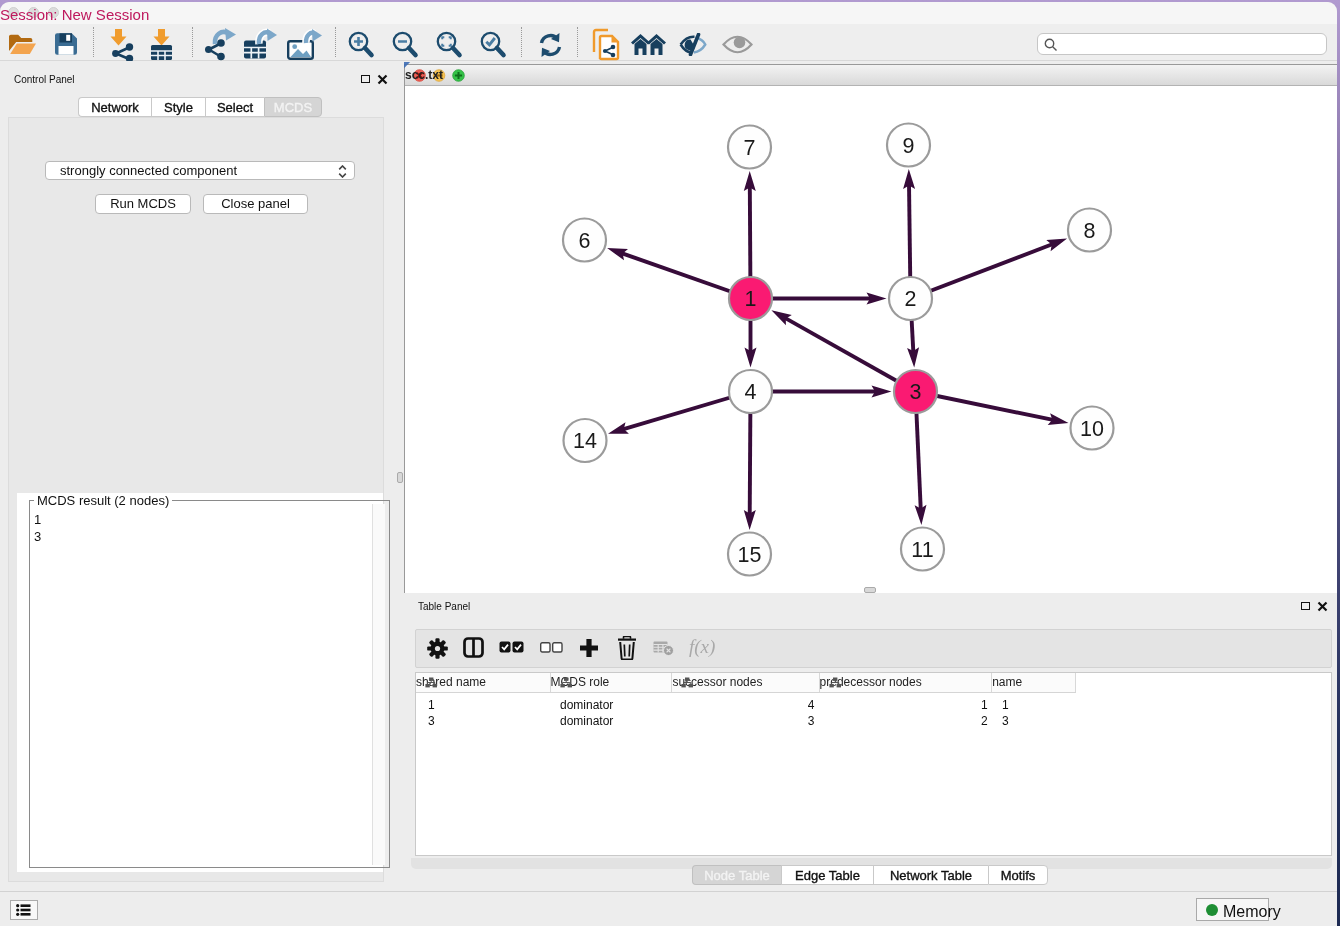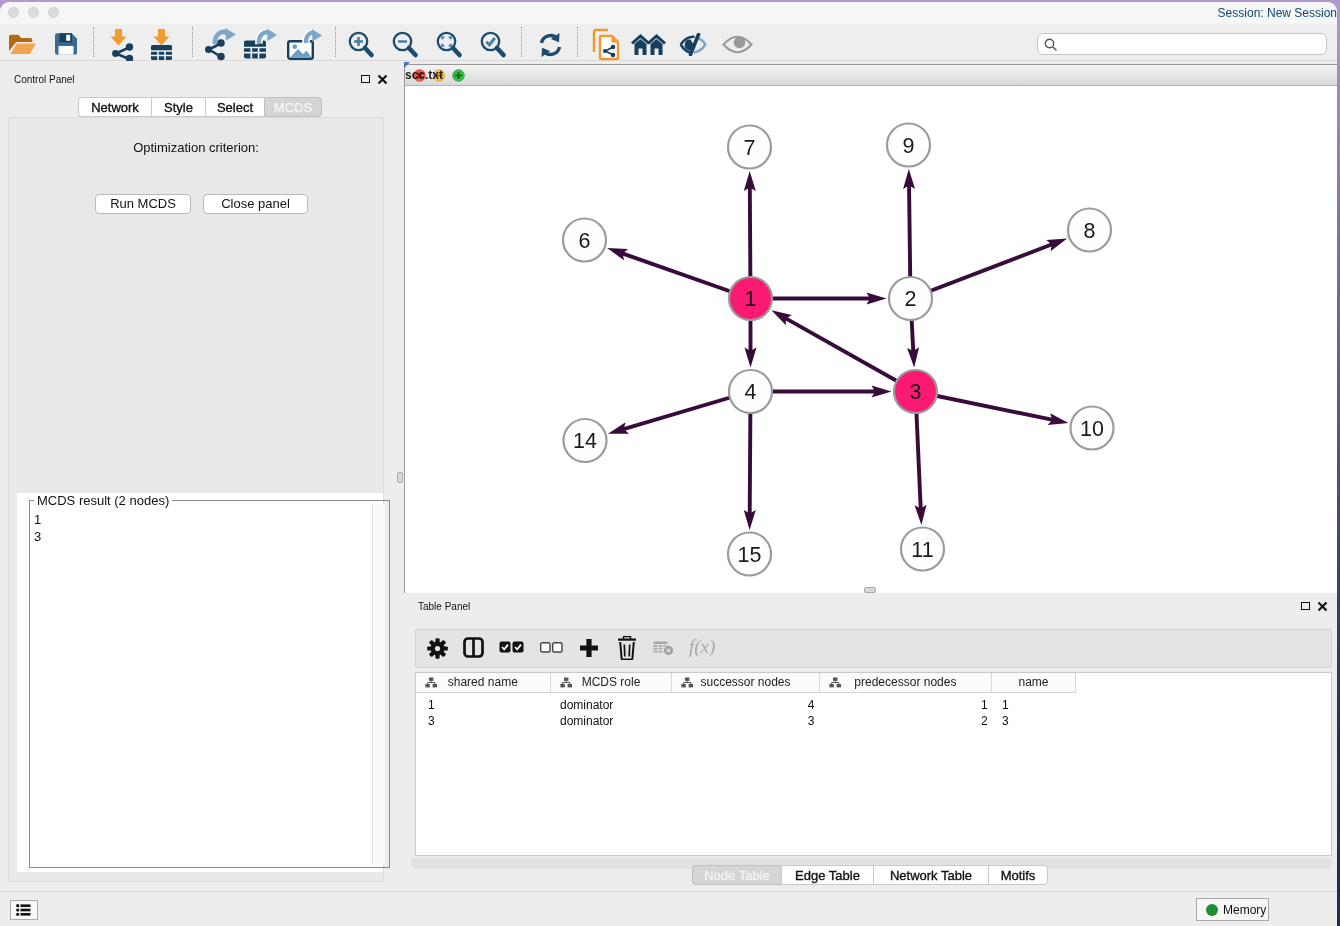--- a/index.html
+++ b/index.html
@@ -9,22 +9,22 @@
   background:#ededed; border-radius:9px 9px 0 0; }
 .abs { position:absolute; }
 .hico { position:absolute; left:9px; top:4px; }
 .grip { position:absolute; background:#d8d8d8; border:1px solid #aaa; border-radius:2px; }
 
 
 #titlebar { position:absolute; left:0; top:0; width:1337px; height:23px;
   background:#f6f6f6; border-radius:10px 10px 0 0; border-bottom:1px solid #e3e3e3;}
 .tl { position:absolute; top:5px; width:11px; height:11px; border-radius:50%;
   background:#dcdcdc; border:1px solid #cfcfcf; }
-#wtitle { position:absolute; top:4px; left:0; width:1337px; text-align:right;
-  font-size:12px; color:#0c4a6e; }
+#wtitle { position:absolute; top:4px; left:0; width:1337px; text-align:left;
+  font-size:15px; color:#be185d; }
 
 
 #toolbar { position:absolute; left:0; top:22px; width:1337px; height:37px;
   background:#eeeeee; border-bottom:1px solid #d8d8d8; }
 .sep { position:absolute; top:3px; height:30px; width:0;
   border-left:1px dotted #9a9a9a; }
 .ticon { position:absolute; top:0; }
 #searchbox { position:absolute; left:1037px; top:9px; width:290px; height:22px;
   background:#fff; border:1px solid #c6c6c6; border-radius:6px; }
 
@@ -70,31 +70,31 @@
 
 #tpanel { position:absolute; left:398px; top:591px; width:939px; height:297px; background:#ededed; }
 #tp-title { position:absolute; left:20px; top:8px; font-size:10px; color:#111; }
 #tp-toolbar { position:absolute; left:17px; top:36px; width:917px; height:39px;
   background:#e4e4e4; border:1px solid #d2d2d2; border-radius:2px; }
 #tp-table { position:absolute; left:17px; top:79px; width:917px; height:184px;
   background:#fff; border:1px solid #c9c9c9; }
 #tp-header { position:absolute; left:0; top:0; height:20px; width:660px;
   background:#fbfbfb; border-bottom:1px solid #d5d5d5; }
 .hcell { position:absolute; top:0; height:19px; border-right:1px solid #d8d8d8;
-  font-size:12px; color:#222; text-align:center; line-height:19px; }
+  font-size:12px; color:#222; text-align:left; line-height:19px; }
 .trow { position:absolute; font-size:12px; color:#111; height:16px; line-height:16px; }
 .tabbar2 { position:absolute; top:272px; }
 
 
 #statusbar { position:absolute; left:0; top:889px; width:1337px; height:35px;
   background:#ededed; border-top:1px solid #d2d2d2; }
 #listbtn { position:absolute; left:10px; top:8px; width:28px; height:20px;
   background:#f8f8f8; border:1px solid #ababab; }
 #membtn { position:absolute; left:1196px; top:6px; width:73px; height:23px;
-  background:#f6f6f6; border:1px solid #a9a9a9; font-size:12px; color:#111; }
+  background:#f6f6f6; border:1px solid #a9a9a9; font-size:16px; color:#111; }
 </style>
 </head>
 <body>
 <div id="win">
   <div id="titlebar">
     <div class="tl" style="left:8px;"></div>
     <div class="tl" style="left:28px;"></div>
     <div class="tl" style="left:48px;"></div>
     <div id="wtitle">Session: New Session</div>
   </div>
@@ -246,21 +246,25 @@
     <svg class="abs" style="left:377px; top:12px;" width="11" height="11" viewBox="0 0 11 11">
       <path d="M1.5 1.5 L9.5 9.5 M9.5 1.5 L1.5 9.5" stroke="#111" stroke-width="2.2"></path>
     </svg>
     <div class="tabbar" style="left:78px; top:35px; width:244px;">
       <div class="tab first" style="left:0; width:73px;">Network</div>
       <div class="tab mid" style="left:73px; width:54px;">Style</div>
       <div class="tab mid" style="left:127px; width:59px;">Select</div>
       <div class="tab last sel" style="left:186px; width:58px;">MCDS</div>
     </div>
     <div id="cp-content">
-      <div id="opt-label">Optimization criterion:</div>
+      <div id="dropdown">strongly connected component
+        <svg class="abs" style="right:7px; top:3px;" width="9" height="13" viewBox="0 0 9 13">
+          <path d="M1.2 4.4 L4.5 1 L7.8 4.4 M1.2 8.6 L4.5 12 L7.8 8.6" stroke="#444" stroke-width="1.6" fill="none"></path>
+        </svg>
+      </div>
       <div class="btn" style="left:86px; width:96px;">Run MCDS</div>
       <div class="btn" style="left:194px; width:105px;">Close panel</div>
       <div id="mcds-box">
         <div id="mcds-fs">
           <div id="mcds-legend">MCDS result (2 nodes)</div>
           <div style="position:absolute; left:4px; top:11px; font-size:13px; color:#111; line-height:16.5px;">1<br>3</div>
           <div id="mcds-scroll"></div>
         </div>
       </div>
     </div>

